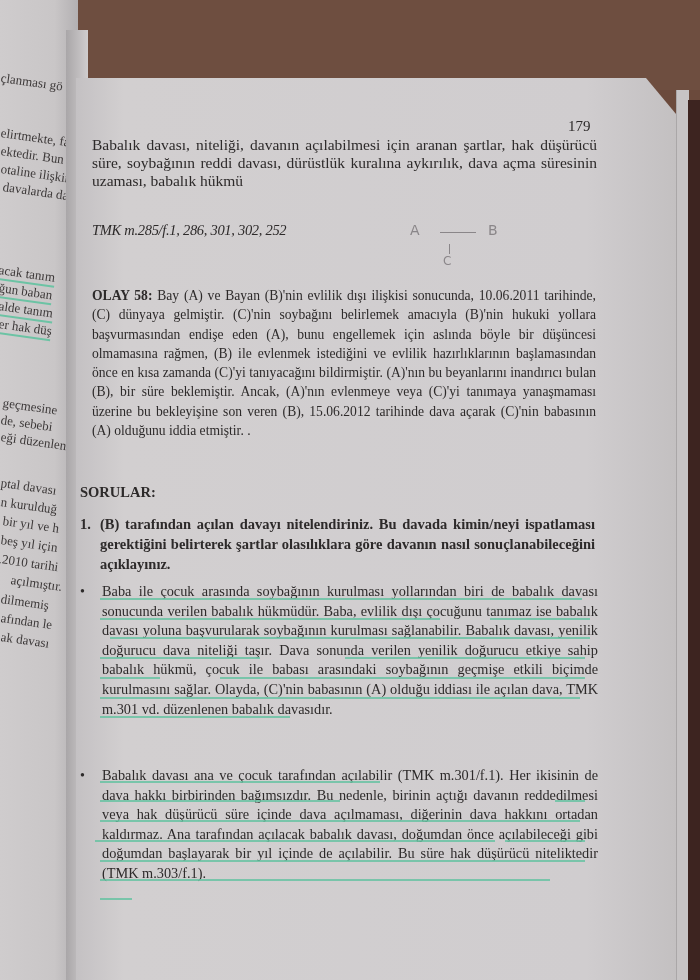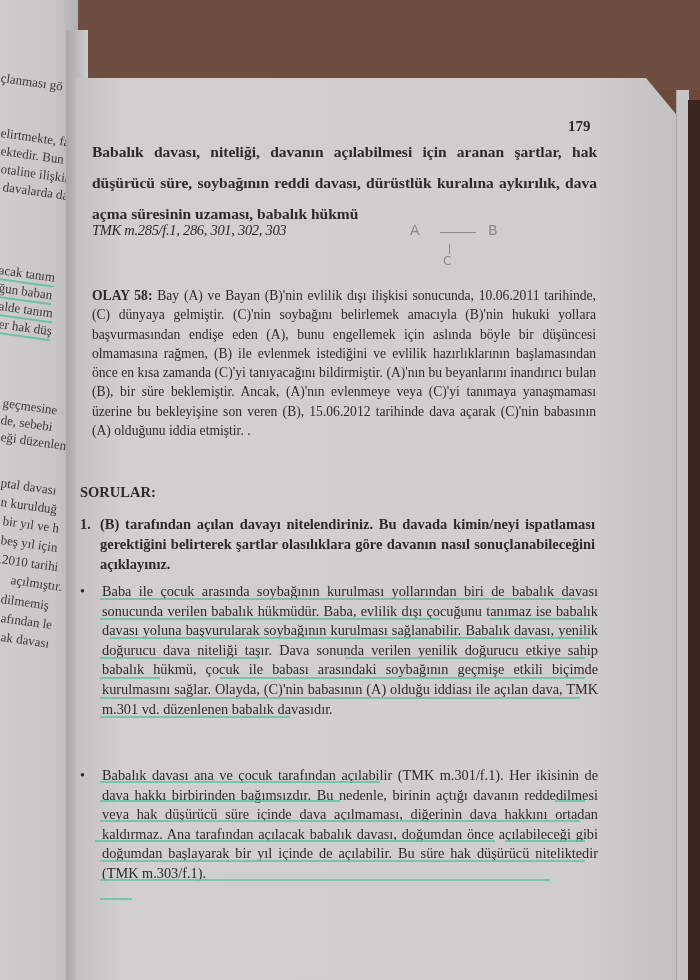--- a/index.html
+++ b/index.html
@@ -27,24 +27,24 @@
     .right-page {
       position:absolute; left:76px; top:78px; width:600px; height:902px;
       background:linear-gradient(90deg,#c4c1c3 0%,#d2cfd0 8%,#d0cdcf 85%,#c3c0c1 100%);
       clip-path:polygon(0 0, 95% 0, 100% 4%, 100% 100%, 0 100%);
     }
     .page-edge {
       position:absolute; left:676px; top:90px; width:12px; height:890px;
       background:#c7c4c5; border-left:1px solid #aaa7a8;
     }
     .page-edge2 { position:absolute; left:688px; top:100px; width:12px; height:880px; background:#3d2420; }
-    .page-number { position:absolute; left:568px; top:118px; font-size:15px;font-weight:bold; }
+    .page-number { position:absolute; left:568px; top:118px; font-size:15px; }
     .title {
       position:absolute; left:92px; top:136px; width:505px;
-      font-weight:bold; font-size:15.5px; line-height:31px; text-align:justify;
+      font-weight:normal; font-size:15.5px; line-height:18px; text-align:justify;
     }
     .refs { position:absolute; left:92px; top:222px; font-style:italic; font-size:14.5px; letter-spacing:-0.3px; }
     .handwriting {
       position:absolute; font-family:"DejaVu Sans", sans-serif; font-size:14px; color:#8a8689;
     }
     .hw-line { position:absolute; background:#8a8689; }
     .case {
       position:absolute; left:92px; top:286px; width:504px;
       font-size:13.6px; line-height:19.3px; text-align:justify;
     }
@@ -97,21 +97,21 @@
 <div class="gutter"></div>
 
 <div class="page-edge"></div>
 <div class="page-edge2"></div>
 <div class="right-page"></div>
 
 <div class="page-number">179</div>
 
 <div class="title">Babalık davası, niteliği, davanın açılabilmesi için aranan şartlar, hak düşürücü süre, soybağının reddi davası, dürüstlük kuralına aykırılık, dava açma süresinin uzaması, babalık hükmü</div>
 
-<div class="refs">TMK m.285/f.1, 286, 301, 302, 303</div>
+<div class="refs">TMK m.285/f.1, 286, 301, 302, 252</div>
 
 <span class="handwriting" style="left:410px;top:222px;">A</span>
 <div class="hw-line" style="left:440px;top:232px;width:36px;height:1px;"></div>
 <span class="handwriting" style="left:488px;top:222px;">B</span>
 <div class="hw-line" style="left:449px;top:244px;width:1px;height:10px;"></div>
 <span class="handwriting" style="left:443px;top:254px;font-size:12px;">C</span>
 
 <div class="case">
   <b>OLAY 58:</b>
   <span>Bay (A) ve Bayan (B)'nin evlilik dışı ilişkisi sonucunda, 10.06.2011 tarihinde, (C) dünyaya gelmiştir. (C)'nin soybağını belirlemek amacıyla (B)'nin hukuki yollara başvurmasından endişe eden (A), bunu engellemek için aslında böyle bir düşüncesi olmamasına rağmen, (B) ile evlenmek istediğini ve evlilik hazırlıklarının başlamasından önce en kısa zamanda (C)'yi tanıyacağını bildirmiştir. (A)'nın bu beyanlarını inandırıcı bulan (B), bir süre beklemiştir. Ancak, (A)'nın evlenmeye veya (C)'yi tanımaya yanaşmaması üzerine bu bekleyişine son veren (B), 15.06.2012 tarihinde dava açarak (C)'nin babasının (A) olduğunu iddia etmiştir. .</span>

